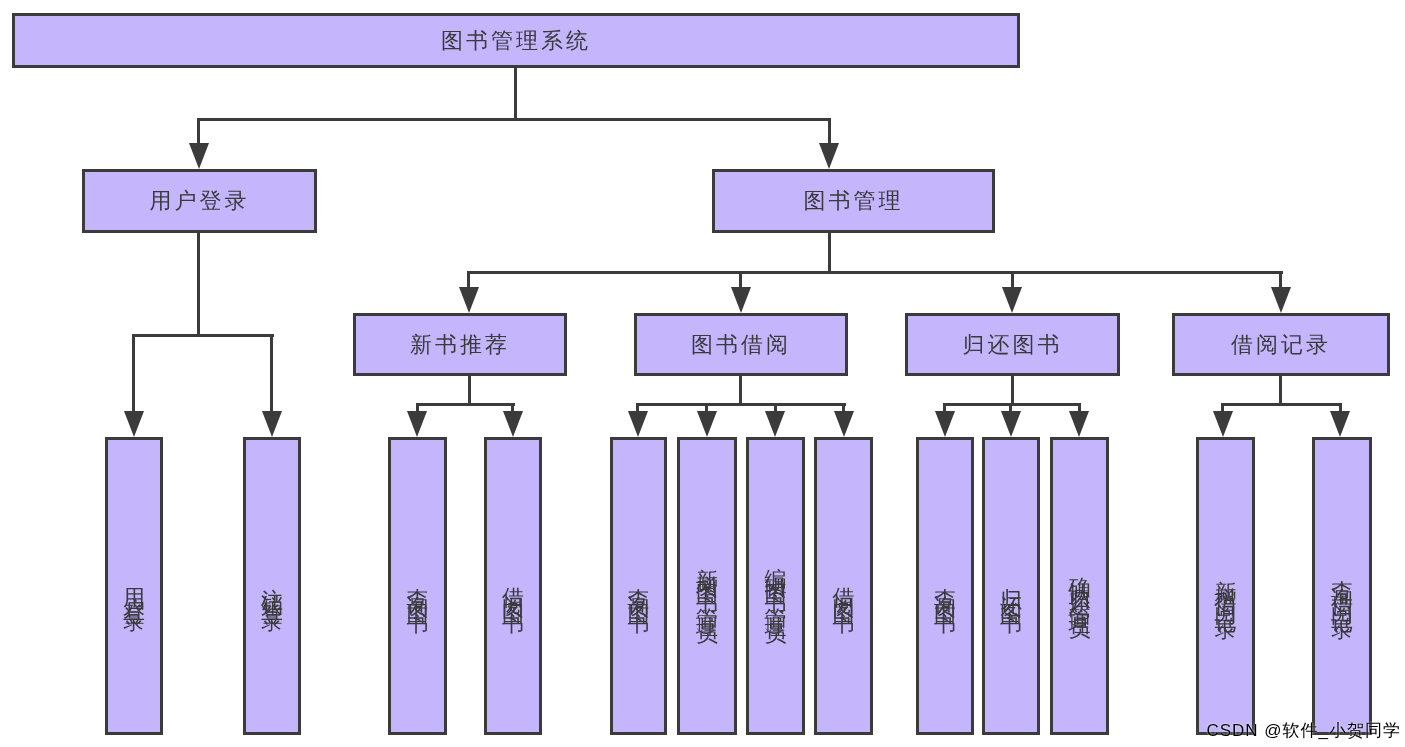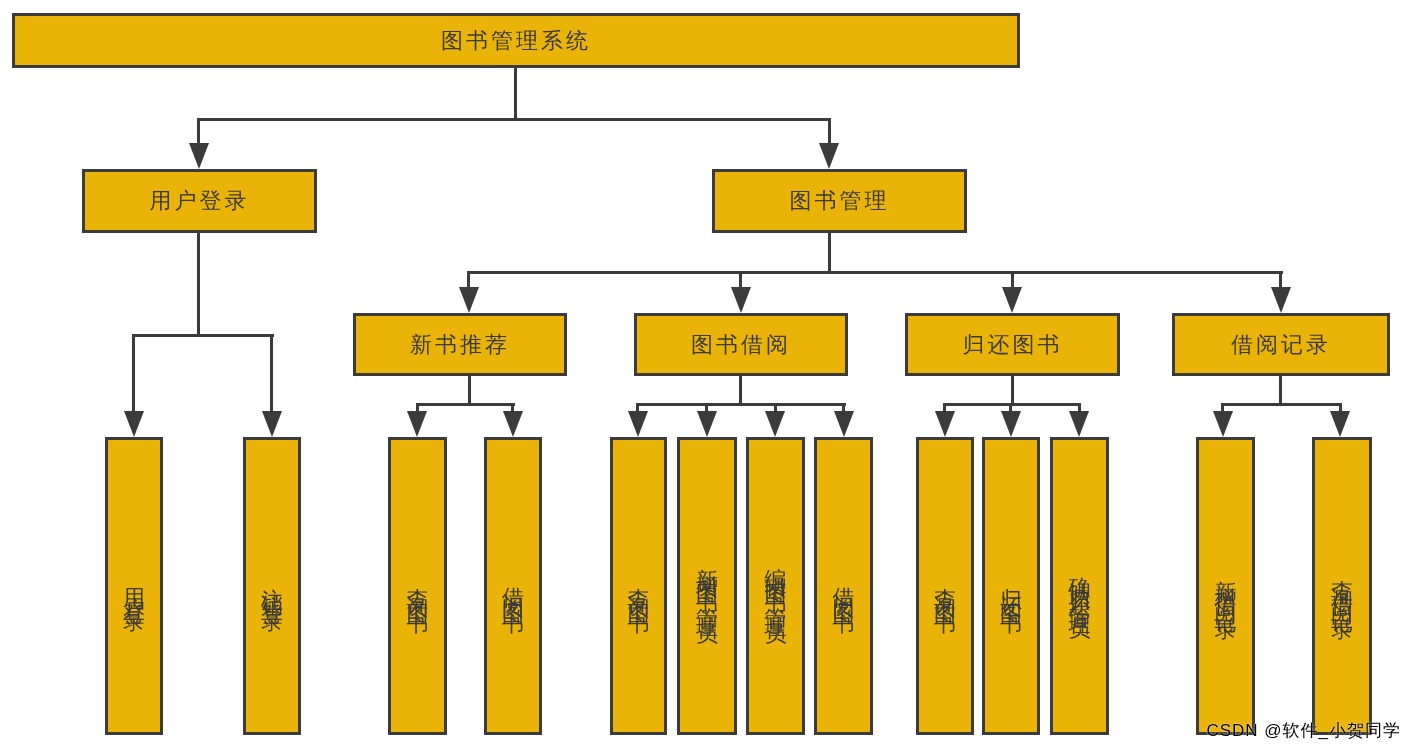--- a/index.html
+++ b/index.html
@@ -8,21 +8,21 @@
     width:1405px;height:747px;
     background:#ffffff;
     font-family:"Liberation Sans", sans-serif;
     color:#3a3a3a;
     overflow:hidden;
   }
   .box{
     position:absolute;
     box-sizing:border-box;
     border:3px solid #3b3b3b;
-    background:#eab308;
+    background:#c4b5fd;
     display:flex;
     align-items:center;
     justify-content:center;
   }
   .hlabel{
     font-size:22px;
     letter-spacing:3px;
     white-space:nowrap;
     color:#3a3a3a;
   }
@@ -120,21 +120,21 @@
   <div class="line" style="left:1339px;top:403px;width:3px;height:10px;"></div>
   <div class="arrowhead" style="left:1330px;top:411px;"></div>
 
   <div class="box" style="left:12px;top:13px;width:1008px;height:55px;">
     <span class="hlabel">图书管理系统</span>
   </div>
 
   <div class="box" style="left:82px;top:169px;width:235px;height:64px;">
     <span class="hlabel">用户登录</span>
   </div>
-  <div class="box" style="left:712px;top:169px;width:255px;height:64px;">
+  <div class="box" style="left:712px;top:169px;width:283px;height:64px;">
     <span class="hlabel">图书管理</span>
   </div>
 
   <div class="box" style="left:353px;top:313px;width:214px;height:63px;">
     <span class="hlabel">新书推荐</span>
   </div>
   <div class="box" style="left:634px;top:313px;width:214px;height:63px;">
     <span class="hlabel">图书借阅</span>
   </div>
   <div class="box" style="left:905px;top:313px;width:215px;height:63px;">

